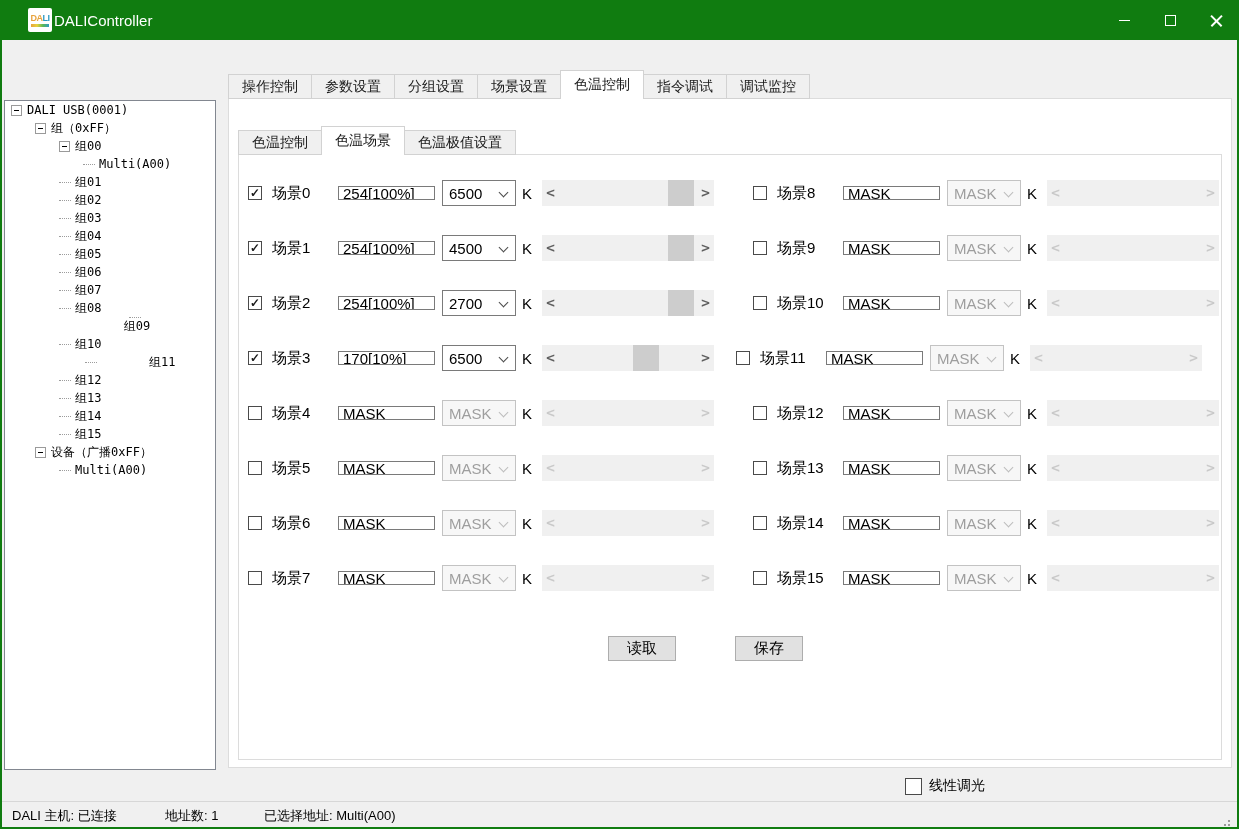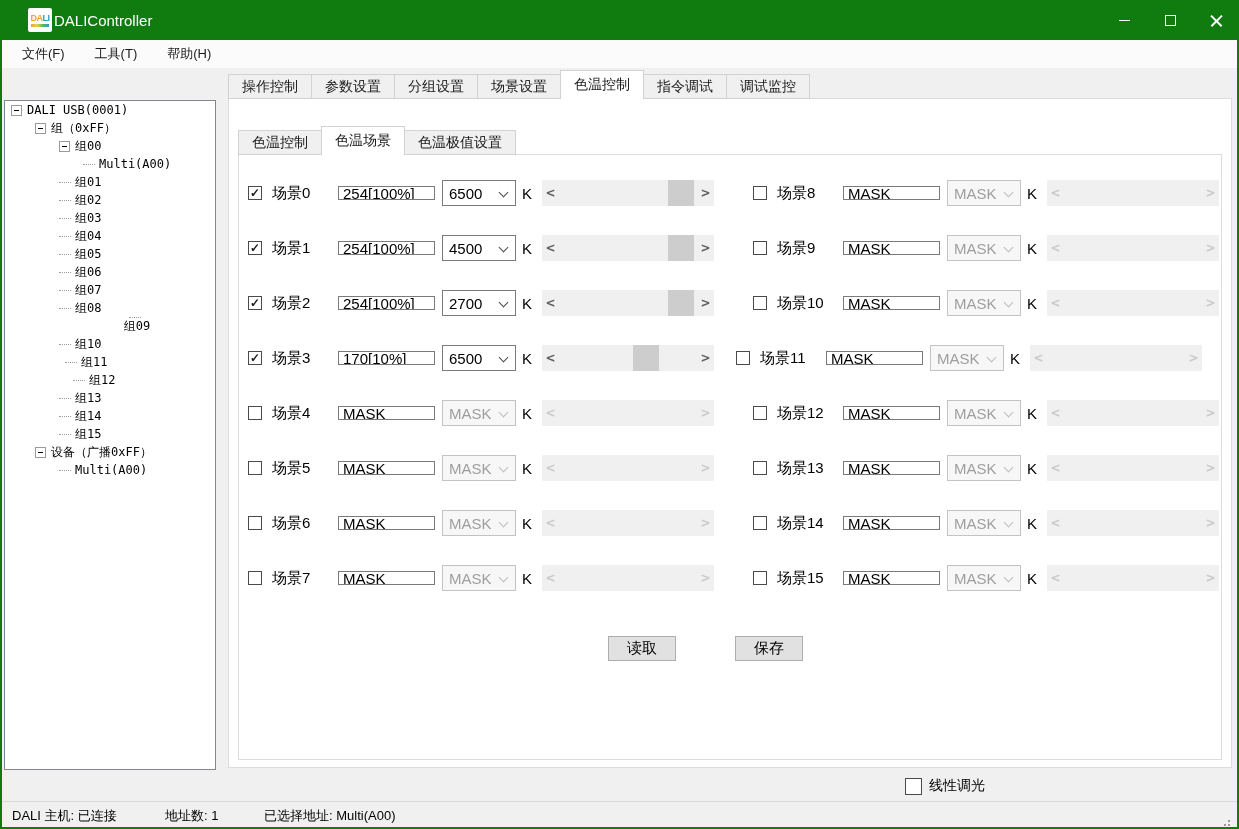--- a/index.html
+++ b/index.html
@@ -109,25 +109,20 @@
         </div>
       <div class="wbtn">
           <span class="closeglyphs">
             <i class="a"></i>
             <i class="b"></i>
           </span>
         </div>
     </div>
   </div>
 
-  <div class="menubar">
-    <span class="menuitem">文件(F)</span>
-    <span class="menuitem">工具(T)</span>
-    <span class="menuitem">帮助(H)</span>
-  </div>
 
   <div class="tree" id="tree">
       <div class="trow" style="padding-left: 6px;">
         <span class="treebox"></span>
         <span>DALI USB(0001)</span>
       </div>
       <div class="trow" style="padding-left: 30px;">
         <span class="treebox"></span>
         <span>组（0xFF）</span>
       </div>
@@ -172,25 +167,25 @@
         <span>组08</span>
       </div>
       <div class="trow" style="padding-left: 54px; flex-direction: column;">
         <span class="conn"></span>
         <span>组09</span>
       </div>
       <div class="trow" style="padding-left: 54px;">
         <span class="conn"></span>
         <span>组10</span>
       </div>
-      <div class="trow" style="padding-left: 60px;">
+      <div class="trow" style="padding-left: 80px; gap: 48px;">
         <span class="conn"></span>
         <span>组11</span>
       </div>
-      <div class="trow" style="padding-left: 68px;">
+      <div class="trow" style="padding-left: 54px;">
         <span class="conn"></span>
         <span>组12</span>
       </div>
       <div class="trow" style="padding-left: 54px;">
         <span class="conn"></span>
         <span>组13</span>
       </div>
       <div class="trow" style="padding-left: 54px;">
         <span class="conn"></span>
         <span>组14</span>

